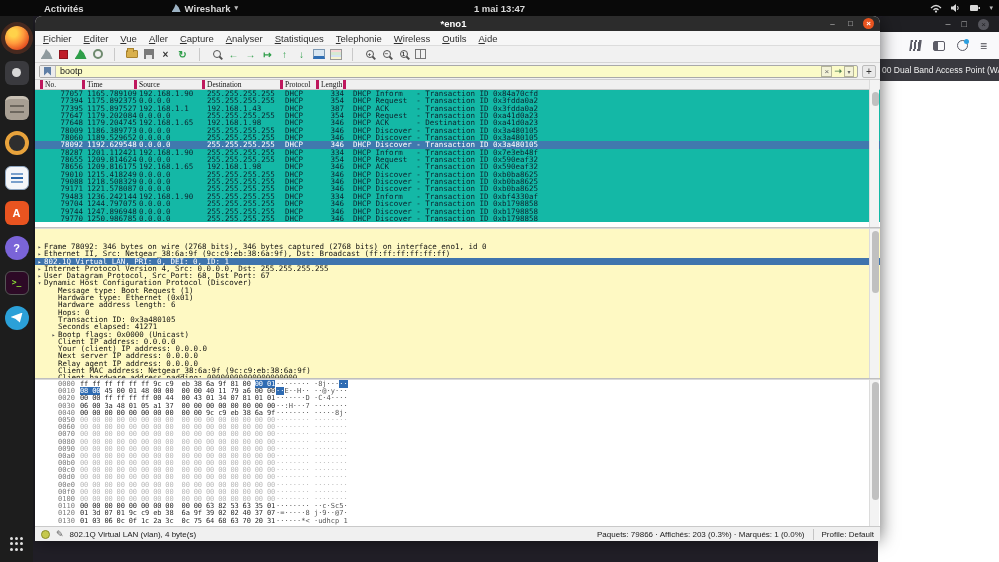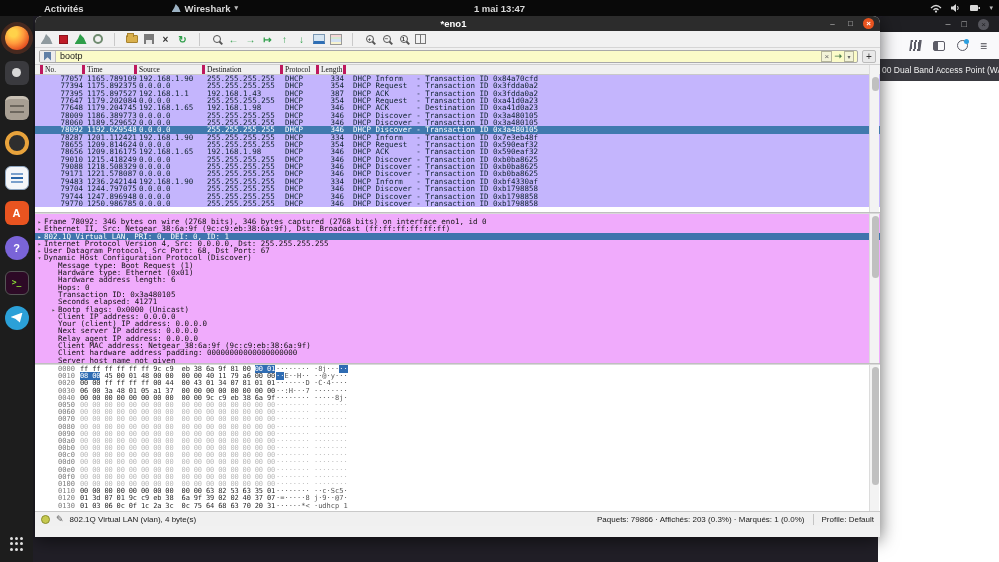--- a/index.html
+++ b/index.html
@@ -91,35 +91,35 @@
   .filter-text { flex:1; font-size:9px; color:#1a1a1a; padding-left:4px; }
   .f-clear { width:11px; height:11px; border:1px solid #b5b59a; background:#f3f3d8; color:#666; font-size:8px; display:flex; align-items:center; justify-content:center; margin-right:2px; }
   .f-apply { color:#4f7f4f; font-weight:bold; font-size:9px; margin-right:2px; }
   .f-drop { width:10px; height:11px; border:1px solid #b5b59a; background:#f3f3d8; color:#666; font-size:6px; display:flex; align-items:center; justify-content:center; margin-right:3px; }
   .f-add { width:14px; height:13px; border:1px solid #bbb; background:#e9e9e9; border-radius:2px; color:#333; font-size:10px; display:flex; align-items:center; justify-content:center; }
 
   
   .plist { flex:0 0 147px; background:#fff; position:relative; font-family:"DejaVu Sans Mono", monospace; overflow:hidden; }
   .phead { height:10px; background:#f0f0f0; border-bottom:1px solid #c9c9c9; display:flex; font-size:7.5px; color:#111; line-height:10px; }
   .phead span { border-right:3px solid #be185d; overflow:hidden; white-space:pre; padding-left:2px;font-family:Liberation Serif, serif; }
-  .prow { height:7.35px; line-height:7.4px; display:flex; font-size:7.5px; background:#c4b5fd; color:#0d222e; }
+  .prow { height:7.35px; line-height:7.4px; display:flex; font-size:7.5px; background:#14b8a6; color:#0d222e; }
   .prow span { overflow:hidden; white-space:pre; padding-left:2px; }
   .prow.sel { background:#4079ae; color:#fff; }
   .c-gut { width:8px; flex:0 0 8px; padding-left:0 !important; }
   .c-no { width:42px; flex:0 0 42px; text-align:right; padding-right:2px; }
   .c-time { width:52px; flex:0 0 52px; }
   .c-src { width:68px; flex:0 0 68px; }
   .c-dst { width:78px; flex:0 0 78px; }
   .c-proto { width:36px; flex:0 0 36px; }
   .c-len { width:27px; flex:0 0 27px; text-align:right; padding-right:2px; }
   .c-info { flex:1; padding-left:7px !important; }
 
   
   .splitter { height:2px; background:#d9d9d9; border-top:1px solid #bfbfbf; flex:0 0 2px; }
-  .details { flex:0 0 149px; background:#f0abfc; overflow:hidden; position:relative; font-family:"DejaVu Sans Mono", monospace; font-size:7.5px; padding-top:4px; }
+  .details { flex:0 0 149px; background:#fef9c3; overflow:hidden; position:relative; font-family:"DejaVu Sans Mono", monospace; font-size:7.5px; padding-top:14px; }
   .drow { height:7.3px; line-height:7.3px; display:flex; white-space:pre; color:#101010; }
   .drow .exp { width:9px; flex:0 0 9px; text-align:center; color:#555; font-size:6px; }
   .drow .exp.ind1 { margin-left:14px; }
   .drow.sel { background:#3f74ad; color:#fff; }
   .drow.sel .exp { color:#fff; }
 
   
   .hexpane { flex:0 0 146px; background:#fff; overflow:hidden; position:relative; font-family:"DejaVu Sans Mono", monospace; font-size:7px; padding-top:1px;padding-left:19px; }
   .xrow { height:7.2px; line-height:7.2px; display:flex; white-space:pre; }
   .xoff { width:26px; flex:0 0 26px; color:#7c7c7c; padding-left:4px; }
@@ -236,20 +236,36 @@
 
   <div class="ws-titlebar">
     <div class="ws-title">*eno1</div>
     <div class="ws-controls">
       <span class="wc">–</span>
       <span class="wc">□</span>
       <span class="wc wc-close">×</span>
     </div>
   </div>
 
+  <div class="ws-menubar">
+    <div style="display:flex;">
+
+    <span class="menu-item">Fichier</span>
+        <span class="menu-item">Editer</span>
+        <span class="menu-item">Vue</span>
+        <span class="menu-item">Aller</span>
+        <span class="menu-item">Capture</span>
+        <span class="menu-item">Analyser</span>
+        <span class="menu-item">Statistiques</span>
+        <span class="menu-item">Telephonie</span>
+        <span class="menu-item">Wireless</span>
+        <span class="menu-item">Outils</span>
+        <span class="menu-item">Aide</span>
+      </div>
+  </div>
 
   <div class="ws-toolbar">
     <div style="display:flex; align-items:center; gap:2px;">
 
     <span class="tbi">
           <i style="font-style:normal; display:flex; align-items:center; justify-content:center;" class="fin fgray"></i>
         </span>
         <span class="tbi">
           <i style="font-style:normal; display:flex; align-items:center; justify-content:center;" class="sqred"></i>
         </span>

